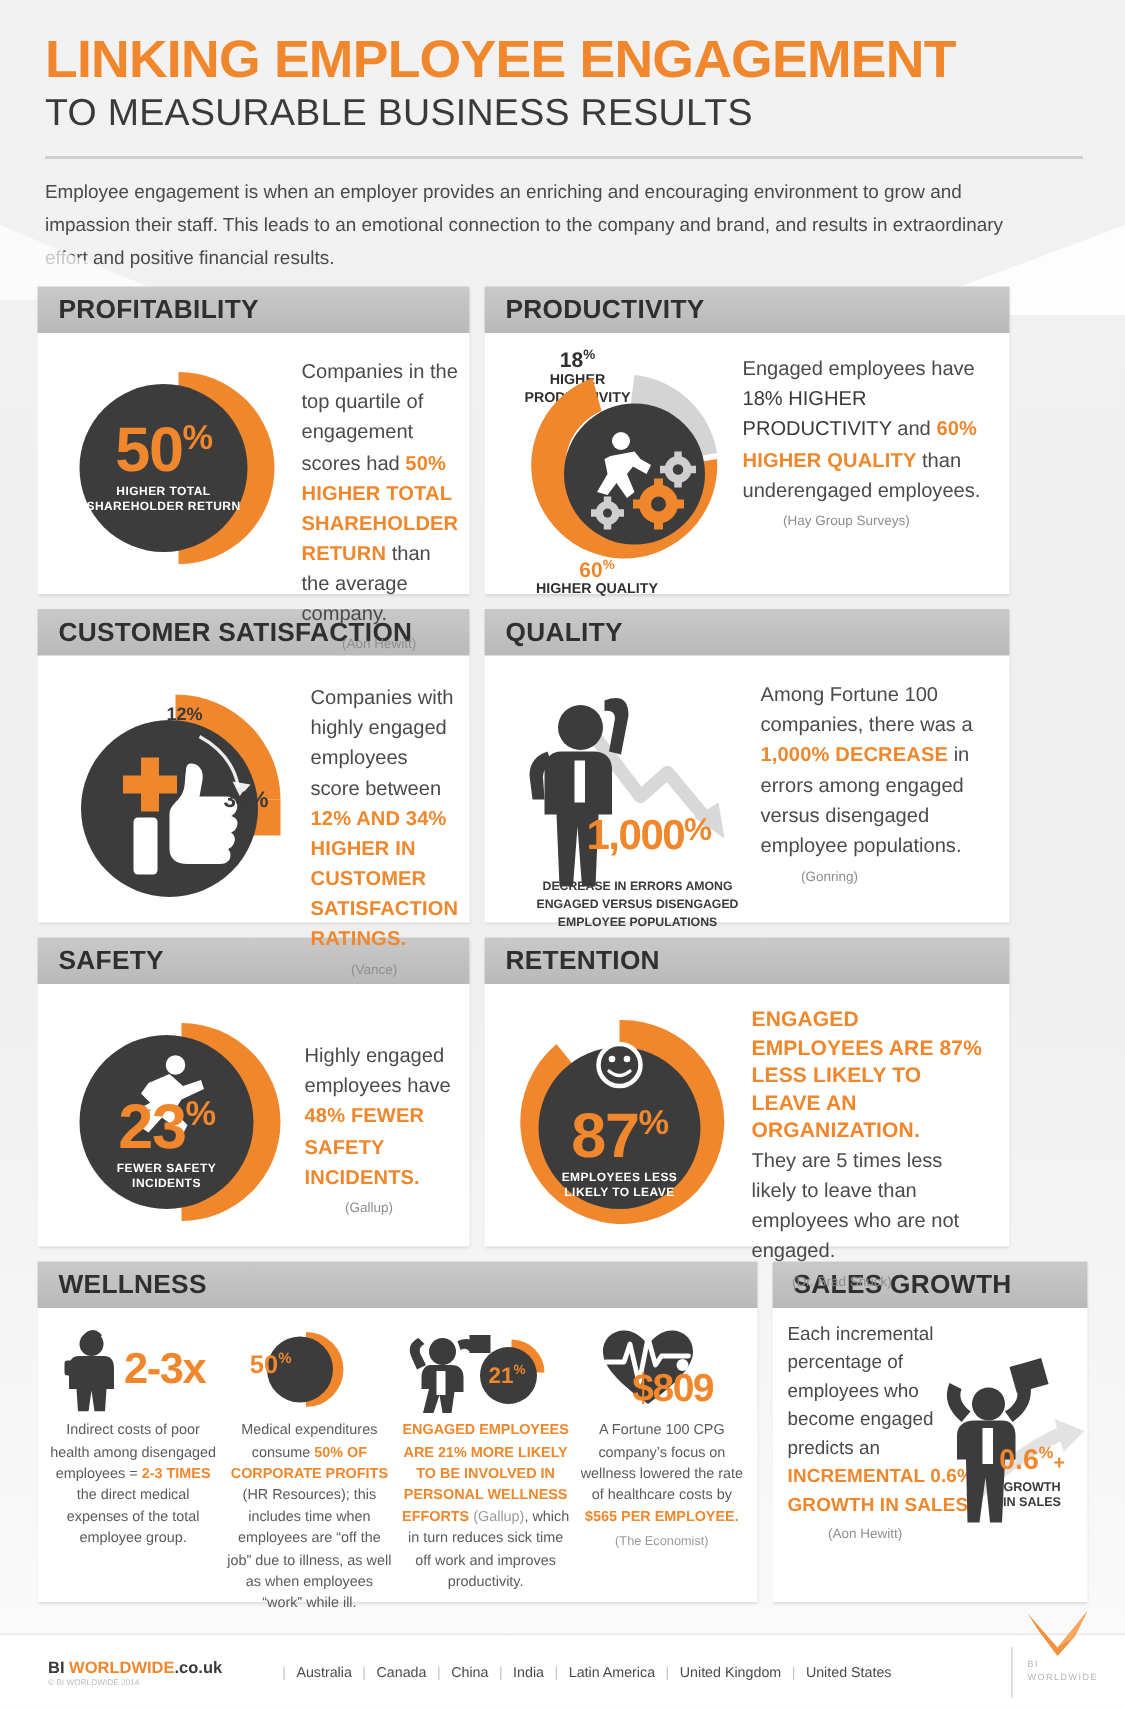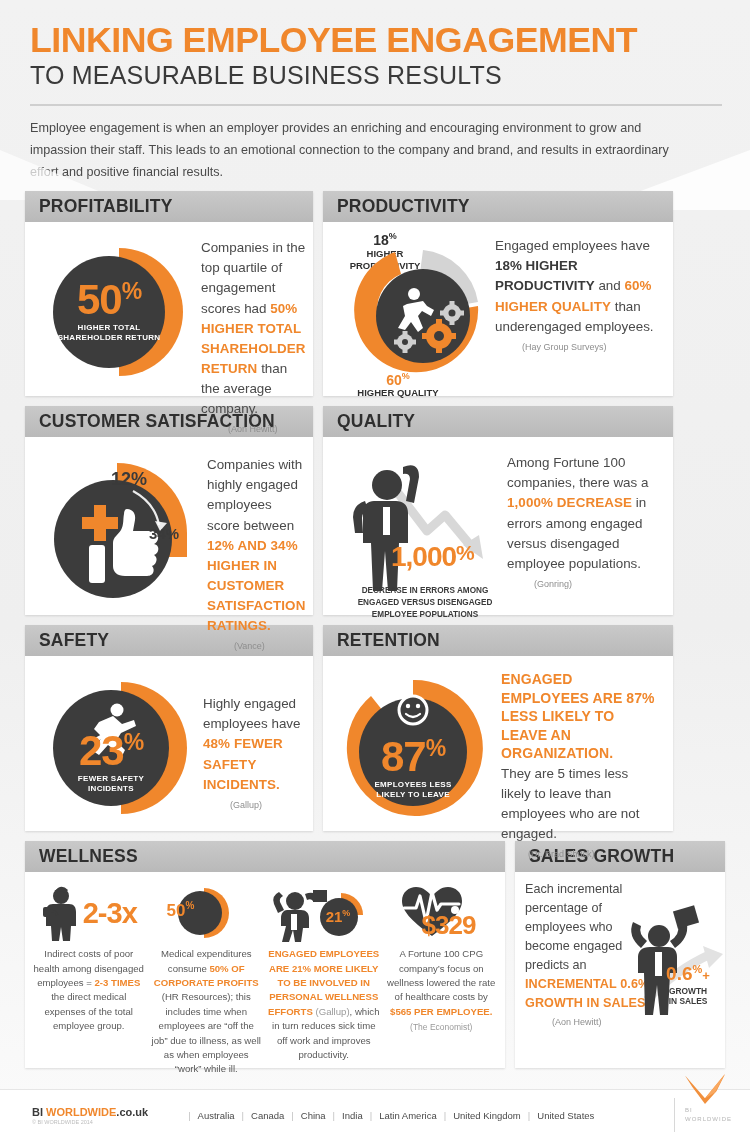--- a/index.html
+++ b/index.html
@@ -78,21 +78,21 @@
   }
   .big-num .pct { font-size:23px; vertical-align: super; }
   .cap {
     font-size: 8px; font-weight:bold; letter-spacing:.3px;
     text-align:center; color:#ffffff; margin-top:4px; line-height:1.25;
   }
 
   
   .blurb { font-size:13.4px; line-height:1.5; color:#4a4a4a; }
   .blurb .em { color:#F0872C; font-weight:bold; letter-spacing:.1px; }
-  .blurb .dk { color:#3a3a3a; font-weight:bold;margin-top:32px; }
+  .blurb .dk { color:#3a3a3a; font-weight:normal;margin-top:32px; }
   .src { font-size:9px; color:#8e8e8e; margin-top:5px;margin-left:27px; }
 
   .orange-lead { color:#F0872C; font-weight:bold; font-size:14px; line-height:1.32; letter-spacing:.1px;}
 
   
   .well-cols { display:flex; gap:6px; padding-top:6px; }
   .wcol { width:116px; text-align:center; }
   .wcap { font-size:9.6px; line-height:1.5; color:#5a5a5a; margin-top:5px;}
   .wcap .em { color:#F0872C; font-weight:bold; }
   .wcap .src2 { color:#9a9a9a; }
@@ -243,21 +243,21 @@
               <circle cx="76" cy="92" r="59" fill="#3C3C3C"></circle>
 
               <path d="M57 58 h12 v12 h12 v12 h-12 v12 h-12 v-12 h-12 v-12 h12 z" fill="#F0872C"></path>
 
               <path d="M90 62 c6 0 9 5 8 11 l-2 11 h18 c5 0 8 4 7 8 c-1 4 -4 5 -4 5 c4 1 5 4 4 7 c-1 3 -4 4 -4 4 c3 2 3 5 2 7 c-1 3 -4 4 -4 4 c2 2 2 5 1 7 c-2 3 -5 3 -8 3 H88 c-8 0 -12 -4 -12 -10 V96 c0 -6 5 -8 8 -13 c3 -5 2 -12 3 -16 c0 -3 1 -5 3 -5 z" fill="#ffffff"></path>
               <rect x="52" y="98" width="16" height="38" rx="3" fill="#ffffff"></rect>
 
               <path d="M96 44 q22 12 26 34" stroke="#ffffff" stroke-width="2.2" fill="none" opacity=".9"></path>
               <path d="M118 74 l5 10 l7 -8 z" fill="#ffffff" opacity=".9"></path>
             </svg>
-            <div style="position:absolute;left:74px;top:22px;font-size:18px;font-weight:bold;color:#3a3a3a;">12%</div>
+            <div style="position:absolute;left:74px;top:22px;font-size:12px;font-weight:bold;color:#3a3a3a;">12%</div>
             <div style="position:absolute;left:112px;top:78px;font-size:15px;font-weight:bold;color:#3a3a3a;">34%</div>
           </div>
           <div style="width:148px;padding-top:8px;">
             <div class="blurb">
               <span>Companies with highly engaged employees score between </span><span class="em">12% AND 34% HIGHER IN CUSTOMER SATISFACTION RATINGS.</span>
             </div>
             <div class="src">(Vance)</div>
           </div>
         </div>
       </div>
@@ -424,21 +424,21 @@
               </div>
             </div>
 
             <div class="wcol">
               <div style="height:58px;display:flex;align-items:center;justify-content:center;position:relative;">
                 <svg width="86" height="58" viewBox="0 0 86 58">
                   <path d="M34 52 C12 36 4 26 4 17 C4 8 11 3 18 3 C25 3 31 8 34 13 C37 8 43 3 50 3 C57 3 64 8 64 17 C64 26 56 36 34 52 Z" fill="#3C3C3C"></path>
                   <path d="M6 24 h12 l4 -12 l6 26 l6 -30 l5 18 l4 -6 h18" stroke="#ffffff" stroke-width="3.2" fill="none" stroke-linejoin="round" stroke-linecap="round"></path>
                   <circle cx="57" cy="26" r="4" fill="#ffffff"></circle>
                 </svg>
-                <div style="position:absolute;left:36px;top:26px;font-size:26px;font-weight:bold;color:#F0872C;letter-spacing:-1px;">$329</div>
+                <div style="position:absolute;left:36px;top:26px;font-size:26px;font-weight:bold;color:#F0872C;letter-spacing:-1px;">$809</div>
               </div>
               <div class="wcap">
                 <span>A Fortune 100 CPG company’s focus on wellness lowered the rate of healthcare costs by </span><span class="em">$565 PER EMPLOYEE.</span>
                 <div class="src2" style="font-size:8.5px;margin-top:2px;">(The Economist)</div>
               </div>
             </div>
 
           </div>
         </div>
       </div>

